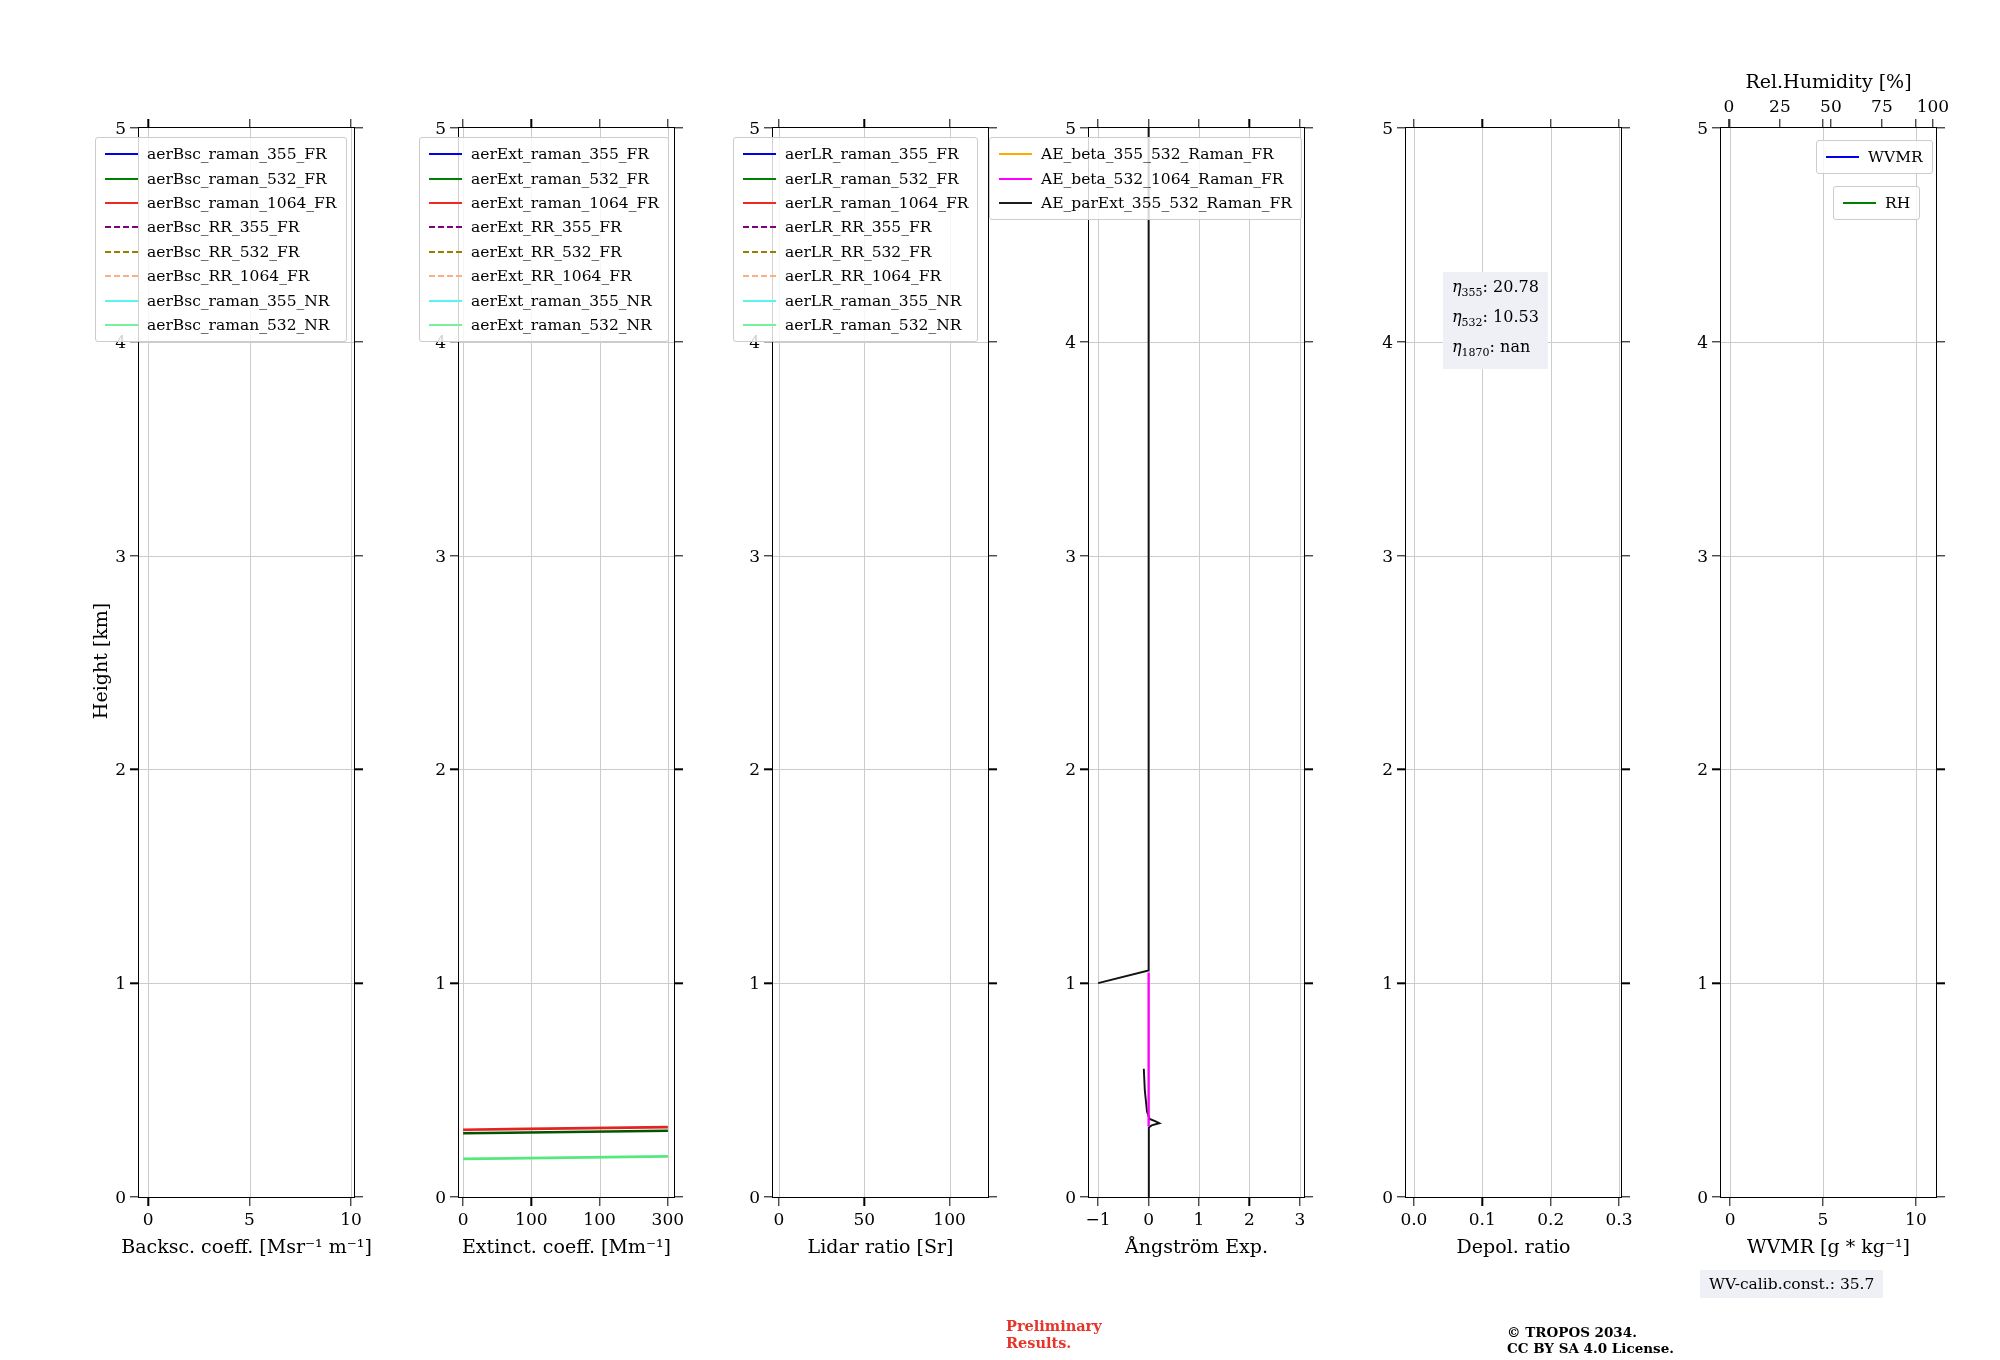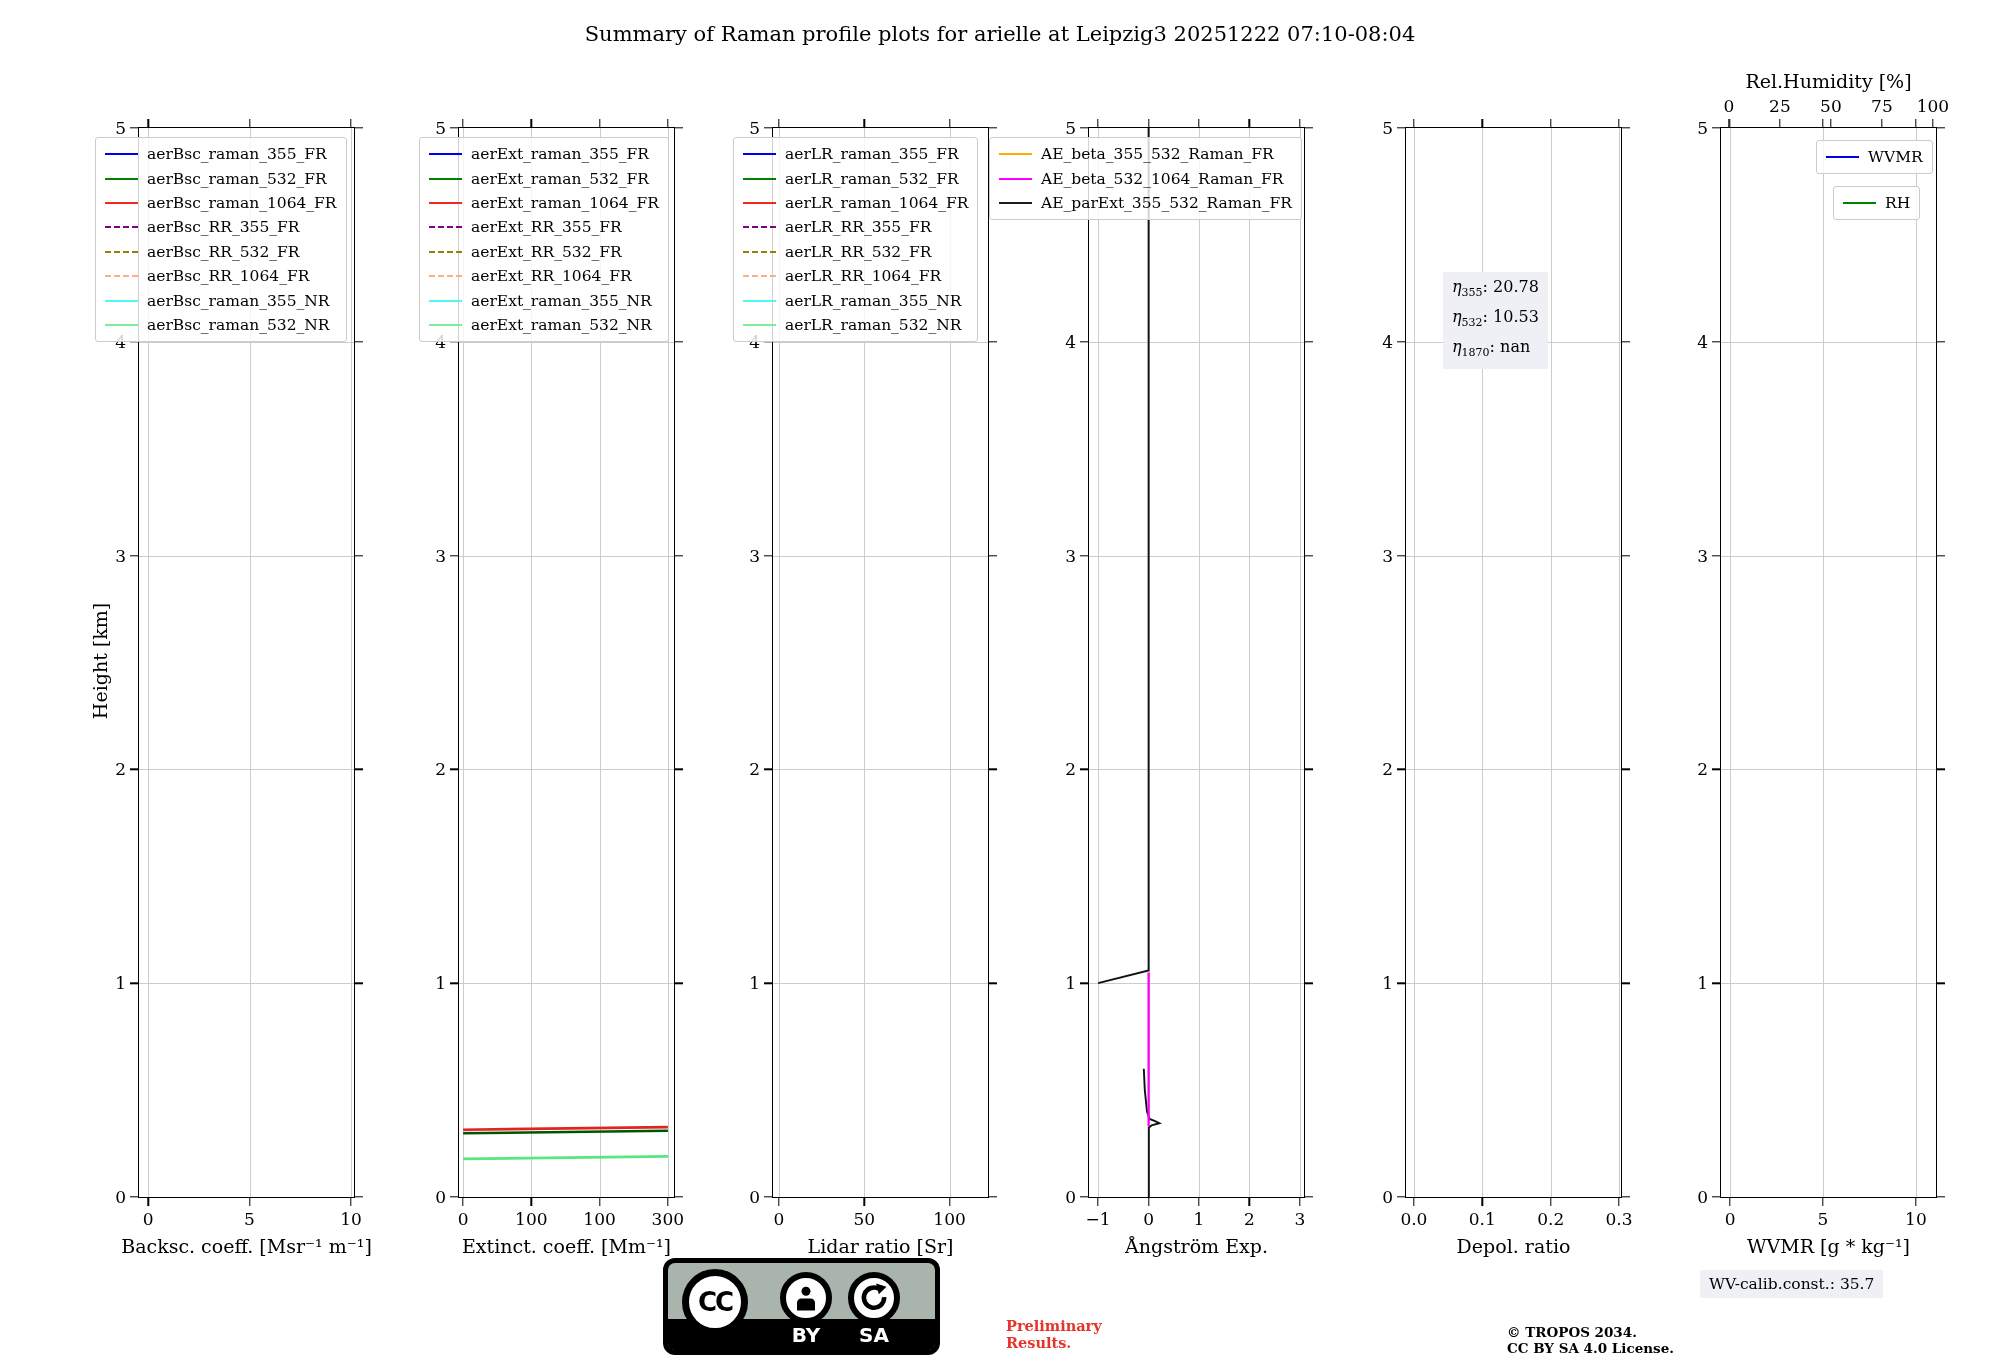--- a/index.html
+++ b/index.html
@@ -49,54 +49,35 @@
   #cc-c2{left:112px;top:9px;width:52px;height:52px;border:6px solid #000;}
   #cc-c3{left:180px;top:9px;width:52px;height:52px;border:6px solid #000;}
   .cc-word{position:absolute;bottom:3px;width:60px;text-align:center;color:#fff;font-weight:bold;
            font-size:20px;font-family:"DejaVu Sans",sans-serif;}
   #cc-by{left:108px;} #cc-sa{left:176px;}
 </style>
 </head>
 <body>
 
 <div id="stage">
-  <div id="title">Summary of Raman profile plots for arielle at Leipzig3 20251222 07:10-08:04</div>
   <div id="height-label">Height [km]</div>
 
 
   <div id="wv-box" class="annot">WV-calib.const.: 35.7</div>
 
   <div id="preliminary">
     <div>Preliminary</div>
     <div>Results.</div>
   </div>
 
   <div id="copyright">
     <div>© TROPOS 2034.</div>
     <div>CC BY SA 4.0 License.</div>
   </div>
 
-  <div id="cc-badge">
-    <div id="cc-strip"></div>
-    <div id="cc-c1" class="cc-circle">CC</div>
-    <div id="cc-c2" class="cc-circle">
-      <svg width="30" height="30" viewBox="0 0 24 24" aria-hidden="true">
-        <circle cx="12" cy="6.6" r="3.6" fill="#000"></circle>
-        <path d="M4.8 22v-6.2a3.4 3.4 0 0 1 3.4-3.4h7.6a3.4 3.4 0 0 1 3.4 3.4V22z" fill="#000"></path>
-      </svg>
-    </div>
-    <div id="cc-c3" class="cc-circle">
-      <svg width="32" height="32" viewBox="0 0 24 24" aria-hidden="true">
-        <path d="M16.2 5.4 A 7.6 7.6 0 1 0 19.6 11.4" fill="none" stroke="#000" stroke-width="3.4"></path>
-        <polygon points="13.6,1.2 21.4,3.6 15.6,9.2" fill="#000"></polygon>
-      </svg>
-    </div>
-    <div id="cc-by" class="cc-word">BY</div>
-    <div id="cc-sa" class="cc-word">SA</div>
-  </div>
 <div class="plot" style="left: 138px;">
       <div class="vgrid" style="left: 9.12736px;"></div>
       <div class="tick tb" style="left: 9.12736px;"></div>
       <div class="tick tt" style="left: 9.12736px;"></div>
       <div class="xlab" style="left: 9.12736px;">0</div>
       <div class="vgrid" style="left: 110.542px;"></div>
       <div class="tick tb" style="left: 110.542px;"></div>
       <div class="tick tt" style="left: 110.542px;"></div>
       <div class="xlab" style="left: 110.542px;">5</div>
       <div class="vgrid" style="left: 211.958px;"></div>

